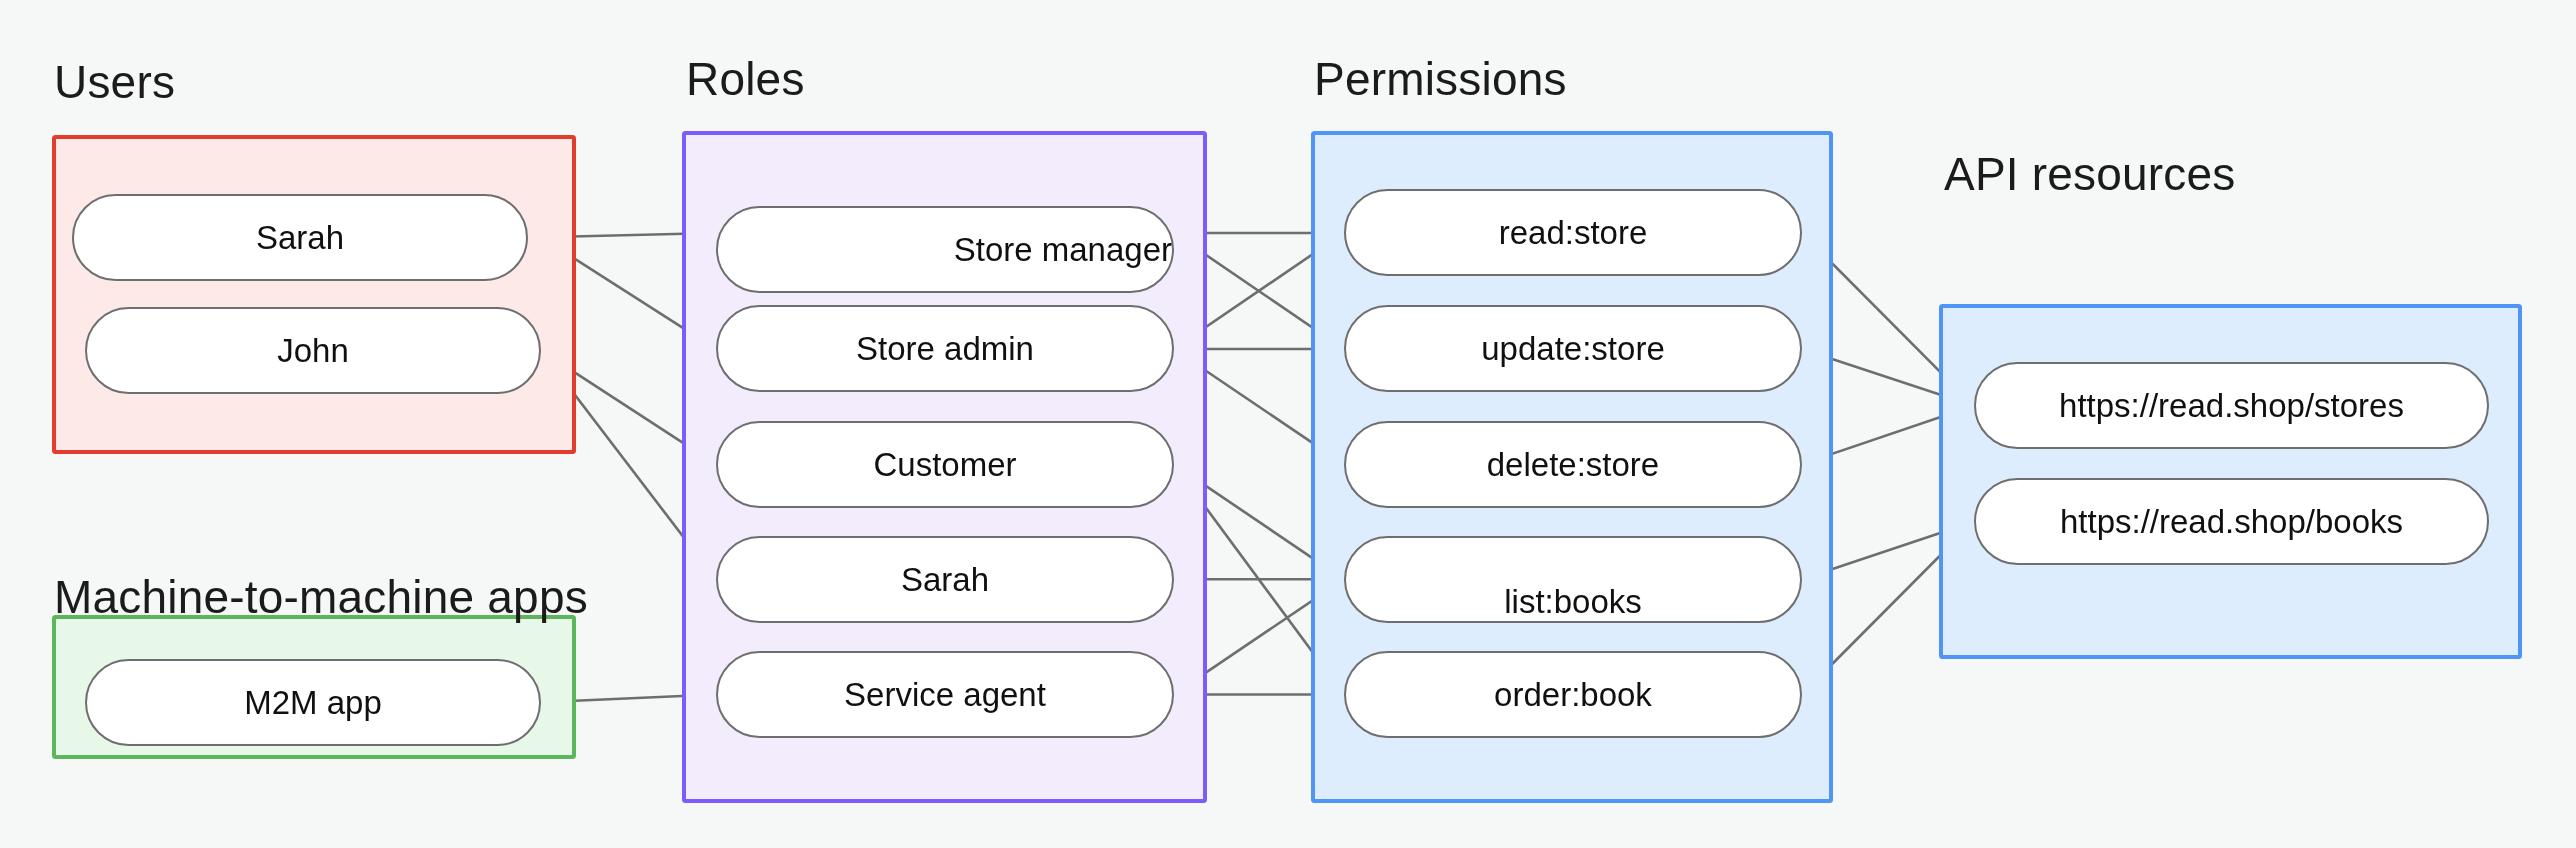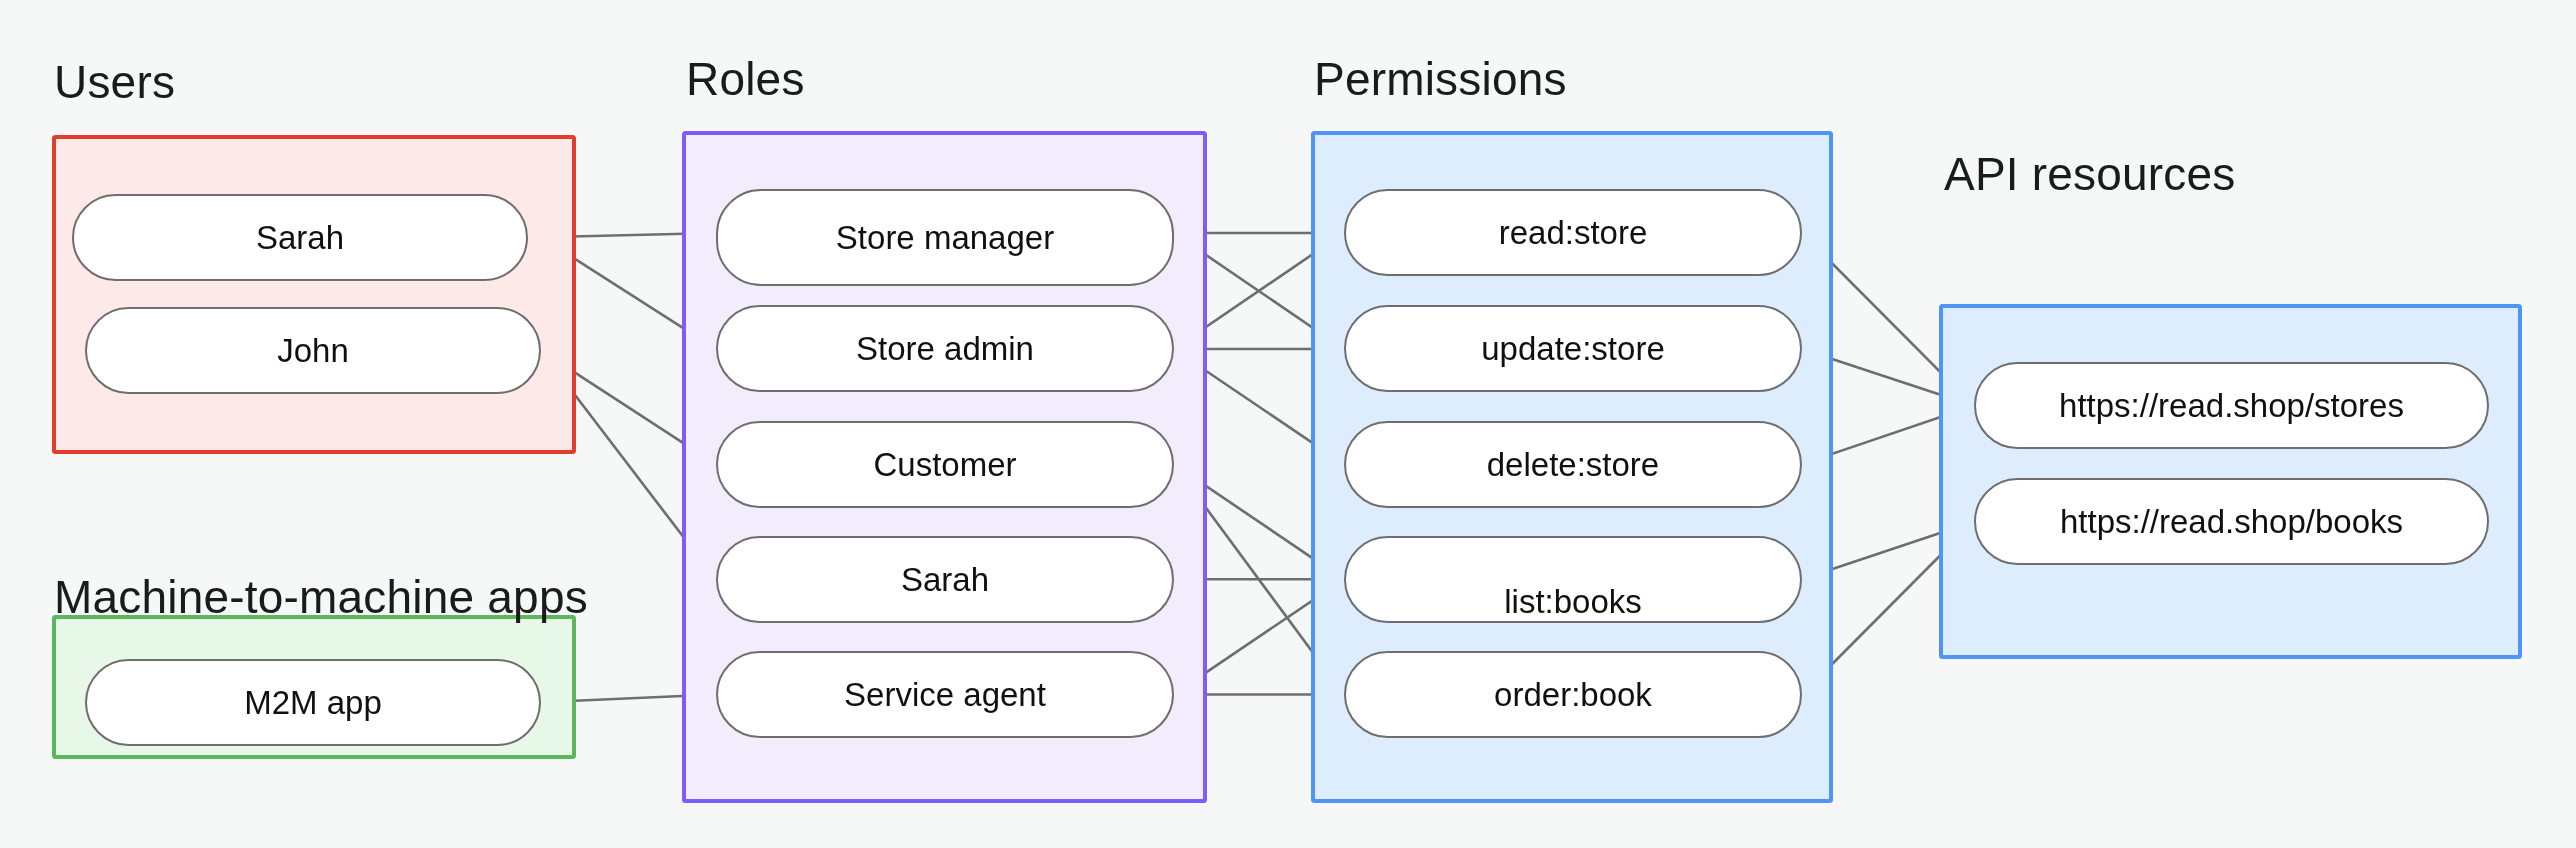--- a/index.html
+++ b/index.html
@@ -99,21 +99,21 @@
       <div class="pill" style="left: 85px; top: 307px; width: 456px; height: 87px;">
         <span class="pill-label">John</span>
       </div>
       <div class="group-label" style="left: 54px; top: 570px; text-align: right;">Machine-to-machine apps</div>
       <div class="group-box" style="left: 52px; top: 615px; width: 524px; height: 144px; border-color: rgb(92, 182, 92); background: rgb(231, 247, 232);"></div>
       <div class="pill" style="left: 85px; top: 659px; width: 456px; height: 87px;">
         <span class="pill-label">M2M app</span>
       </div>
       <div class="group-label" style="left: 686px; top: 52px;">Roles</div>
       <div class="group-box" style="left: 682px; top: 131px; width: 525px; height: 672px; border-color: rgb(124, 92, 250); background: rgb(243, 236, 253);"></div>
-      <div class="pill" style="left: 716px; top: 189px; width: 458px; height: 97px;">
+      <div class="pill" style="left: 716px; top: 206px; width: 458px; height: 87px; justify-content: flex-end;">
         <span class="pill-label">Store manager</span>
       </div>
       <div class="pill" style="left: 716px; top: 305px; width: 458px; height: 87px;">
         <span class="pill-label">Store admin</span>
       </div>
       <div class="pill" style="left: 716px; top: 421px; width: 458px; height: 87px;">
         <span class="pill-label">Customer</span>
       </div>
       <div class="pill" style="left: 716px; top: 536px; width: 458px; height: 87px;">
         <span class="pill-label">Sarah</span>

